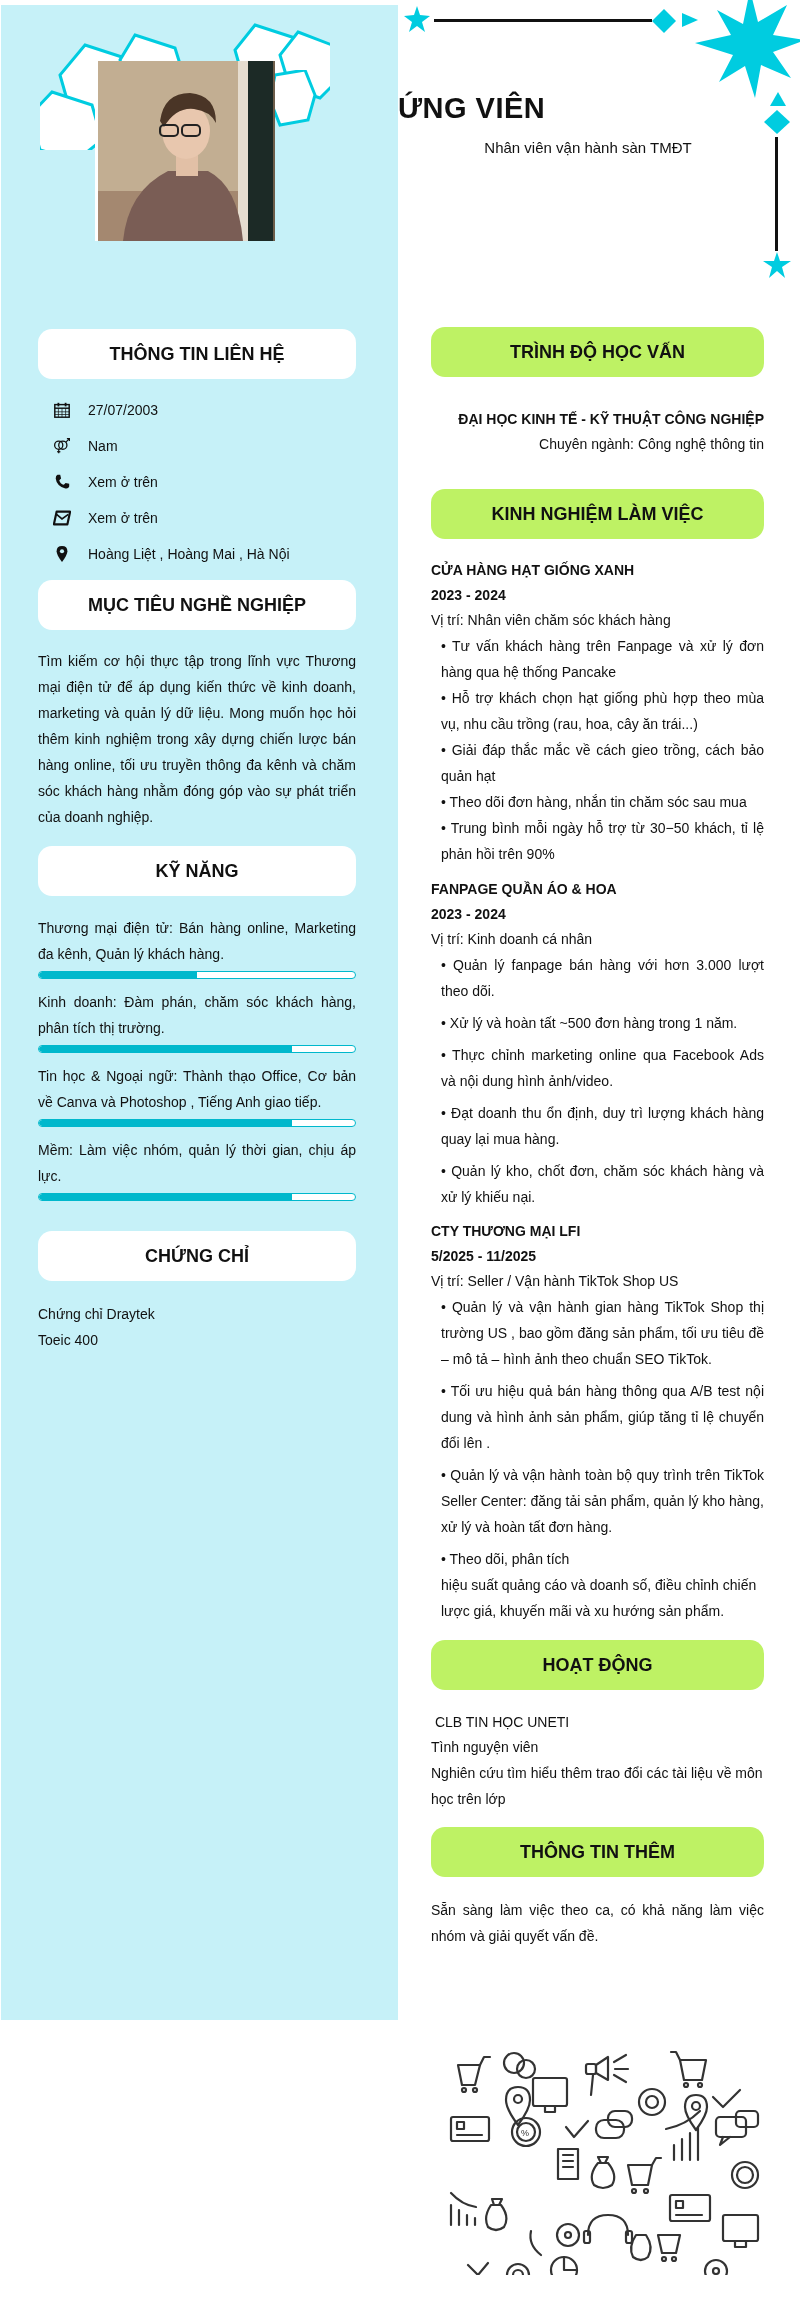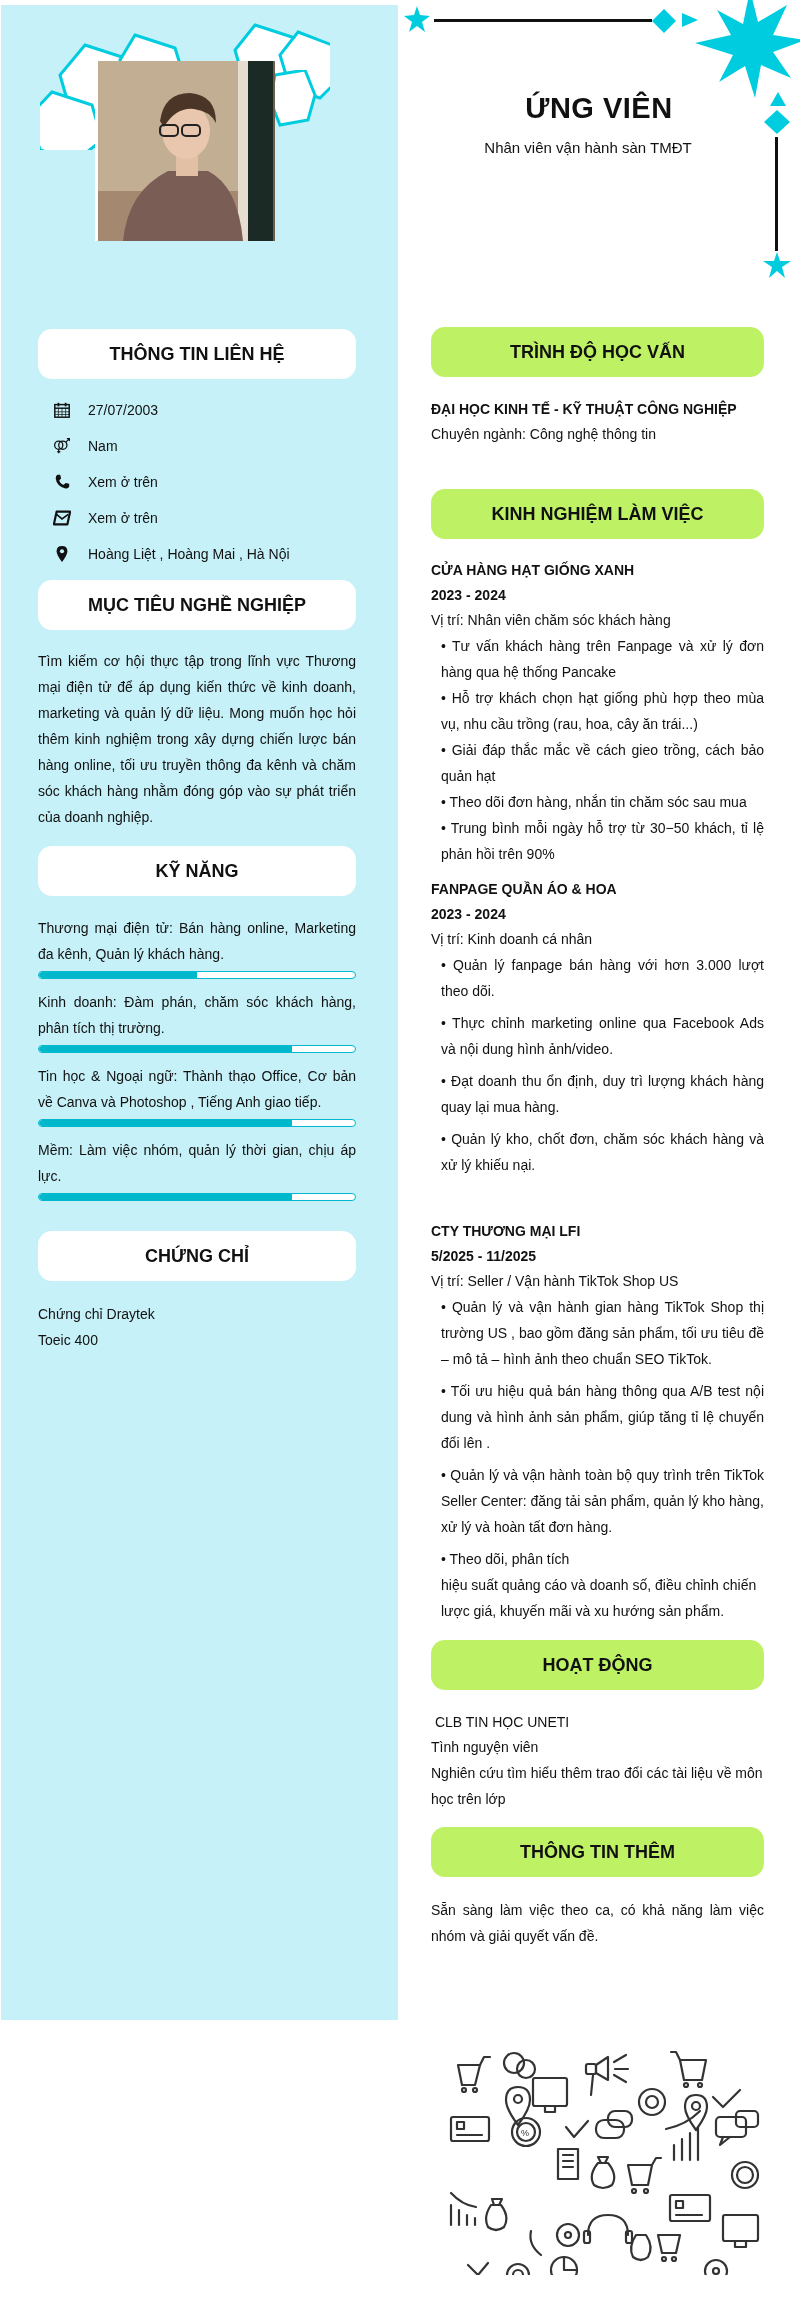--- a/index.html
+++ b/index.html
@@ -21,21 +21,21 @@
   .para { position: absolute; font-size: 14px; line-height: 26px; text-align: justify; }
   .left-para { left: 38px; width: 318px; }
 
   .skill { position: absolute; left: 38px; width: 318px; }
   .skill-text { font-size: 14px; line-height: 26px; text-align: justify; }
   .bar { margin-top: 4px; height: 8px; border: 1.5px solid #00b8cc; border-radius: 5px; background: #fff; overflow: hidden; }
   .bar-fill { height: 100%; background: #00b8cc; border-radius: 4px 0 0 4px; }
 
   .cert { position: absolute; left: 38px; font-size: 14px; line-height: 26px; }
 
-  .title { position: absolute; left: 398px; width: 380px; top: 92px; text-align: center; font-weight: bold; font-size: 29px; letter-spacing: 0.5px; padding-left: 22px; }
+  .title { position: absolute; left: 398px; width: 380px; top: 92px; font-weight: bold; font-size: 29px; letter-spacing: 0.5px; }
   .subtitle { position: absolute; left: 398px; width: 380px; top: 139px; text-align: center; font-size: 15px; }
 
   .block { position: absolute; left: 431px; width: 333px; font-size: 14px; line-height: 25px; }
   .block .b { font-weight: bold; }
   .bullets { padding-left: 10px; }
   .bullets p { text-align: justify; line-height: 26px; }
   .bullets p.gap { margin-top: 6px; }
 
   .deco { position: absolute; }
 </style>
@@ -183,21 +183,21 @@
   </svg>
 <div class="deco" style="left:775px;top:137px;width:3px;height:114px;background:#111;"></div>
 <svg class="deco" style="left:763px;top:252px;" width="28" height="26" viewBox="0 0 28 26">
   <polygon points="14,0 17,9 28,9 19,15 22,26 14,19 6,26 9,15 0,9 11,9" fill="#00cce0"></polygon>
 </svg>
 
 <div class="title">ỨNG VIÊN</div>
 <div class="subtitle">Nhân viên vận hành sàn TMĐT</div>
 
 <div class="main-header" style="top:327px;">TRÌNH ĐỘ HỌC VẤN</div>
-<div class="block" style="top:397px;">
+<div class="block" style="top:407px;text-align:right;">
   <div class="b">ĐẠI HỌC KINH TẾ - KỸ THUẬT CÔNG NGHIỆP</div>
   <div>Chuyên ngành: Công nghệ thông tin</div>
 </div>
 
 <div class="main-header" style="top:489px;">KINH NGHIỆM LÀM VIỆC</div>
 
 <div class="block" style="top:558px;">
   <div class="b">CỬA HÀNG HẠT GIỐNG XANH</div>
   <div class="b">2023 - 2024</div>
   <div>Vị trí: Nhân viên chăm sóc khách hàng</div>
@@ -209,20 +209,21 @@
     <p>• Trung bình mỗi ngày hỗ trợ từ 30−50 khách, tỉ lệ phản hồi trên 90%</p>
   </div>
 </div>
 
 <div class="block" style="top:877px;">
   <div class="b"> FANPAGE QUẦN ÁO &amp; HOA</div>
   <div class="b">2023 - 2024</div>
   <div>Vị trí: Kinh doanh cá nhân</div>
   <div class="bullets">
     <p>• Quản lý fanpage bán hàng với hơn 3.000 lượt theo dõi.</p>
+    <p class="gap">• Xử lý và hoàn tất ~500 đơn hàng trong 1 năm.</p>
     <p class="gap">• Thực chỉnh marketing online qua Facebook Ads và nội dung hình ảnh/video.</p>
     <p class="gap">• Đạt doanh thu ổn định, duy trì lượng khách hàng quay lại mua hàng.</p>
     <p class="gap">• Quản lý kho, chốt đơn, chăm sóc khách hàng và xử lý khiếu nại.</p>
   </div>
 </div>
 
 <div class="block" style="top:1219px;">
   <div class="b">CTY THƯƠNG MẠI LFI</div>
   <div class="b">5/2025 - 11/2025</div>
   <div>Vị trí: Seller / Vận hành TikTok Shop US</div>

